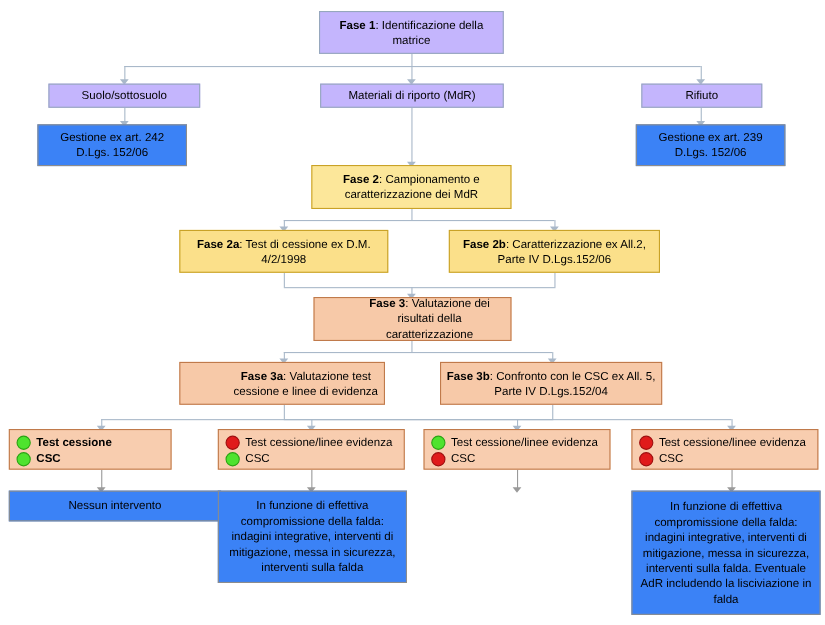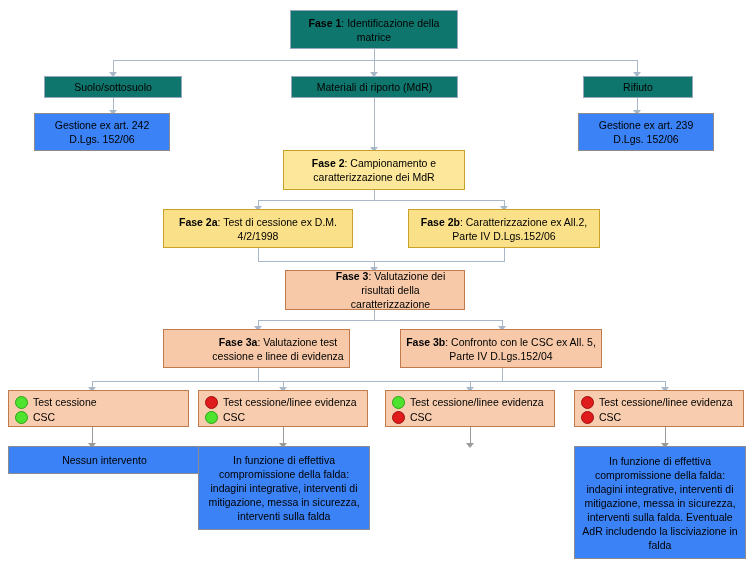--- a/index.html
+++ b/index.html
@@ -27,21 +27,21 @@
     text-align: center;
     border: 1px solid #8c8c8c;
     font-size: 10.5px;
     line-height: 14px;
     padding: 2px 4px;
     z-index: 3;
   }
   .node .txt { display: block; width: 100%; }
   .node b { font-weight: bold; }
 
-  .blue  { background: #0f766e; border-color: #96a7bd; }
+  .blue  { background: #c4b5fd; border-color: #96a7bd; }
   .white { background: #3b82f6; border-color: #8c8c8c; }
   .yellow{ background: #fce79a; border-color: #c9a227; }
   .yellow2{ background: #fbe08a; border-color: #c9a227; }
   .peach { background: #f7c9a8; border-color: #c07a4b; }
   .peach2{ background: #f8cdaf; border-color: #c07a4b; }
 
   
   .cond {
     justify-content: flex-start;
     text-align: left;
@@ -187,21 +187,21 @@
   </div>
 
   <div class="node peach" style="left:163px; top:329px; width:187px; height:39px;padding-left:47px;">
     <span class="txt"><b>Fase 3a</b><span>: Valutazione test cessione e linee di evidenza</span></span>
   </div>
 
   <div class="node peach" style="left:400px; top:329px; width:202px; height:39px;">
     <span class="txt"><b>Fase 3b</b><span>: Confronto con le CSC ex All. 5, Parte IV D.Lgs.152/04</span></span>
   </div>
 
-  <div class="node peach2 cond" style="left:8px; top:390px; width:181px; height:37px;">
+  <div class="node peach2 cond" style="left:8px; top:390px; width:148px; height:37px;font-weight:bold;">
     <div class="row">
       <span class="dot green"></span>
       <span>Test cessione</span>
     </div>
     <div class="row">
       <span class="dot green"></span>
       <span>CSC</span>
     </div>
   </div>
 

